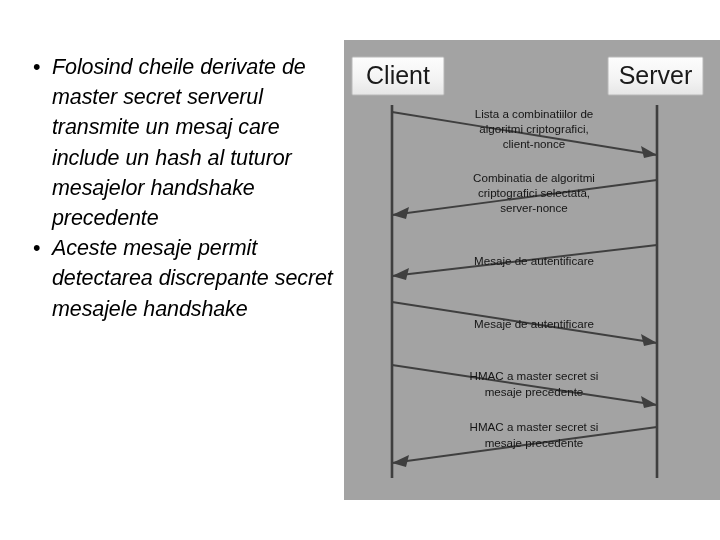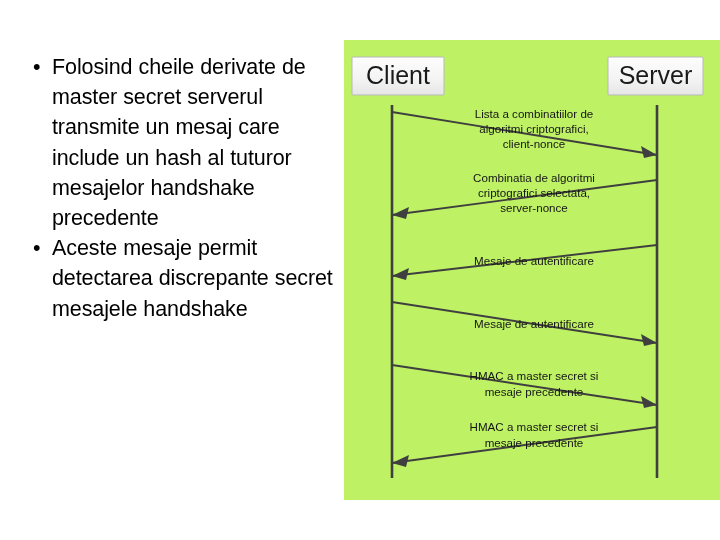--- a/index.html
+++ b/index.html
@@ -44,30 +44,31 @@
   ul.bullets > li .bullet-dot {
     position: absolute;
     left: 9px;
     top: 0;
     font-size: 21.5px;
     line-height: 1.405;
     color: #000000;
   }
   ul.bullets > li .bullet-text {
     display: block;
+    font-style: italic;
   }
 
   
   #diagram-panel {
     position: absolute;
     left: 344px;
     top: 40px;
     width: 376px;
     height: 460px;
-    background: #bef264;
+    background: #a3a3a3;
   }
   #diagram-svg {
     display: block;
   }
   .actor-box-rect {
     fill: url(#actorGrad);
     stroke: #b8b8b8;
     stroke-width: 1;
   }
   .actor-box-label {

